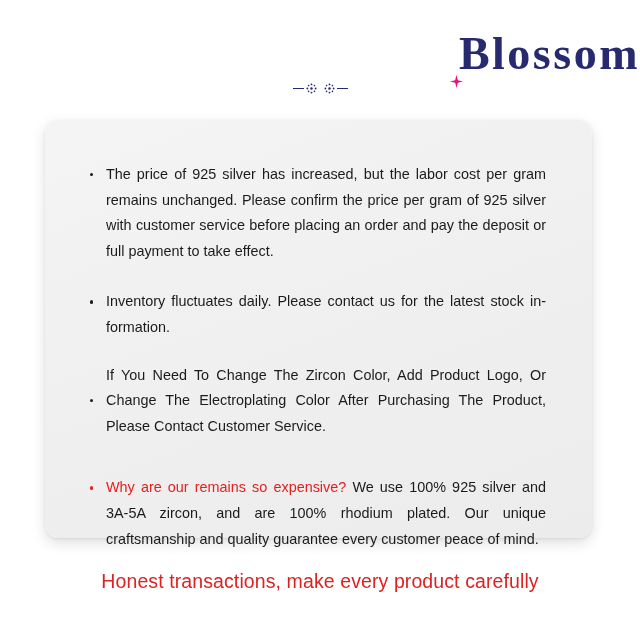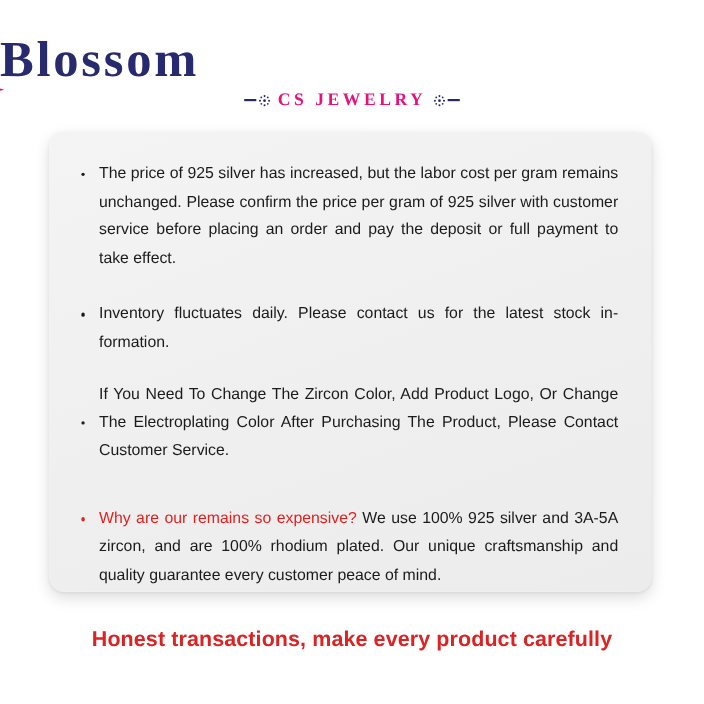--- a/index.html
+++ b/index.html
@@ -21,21 +21,21 @@
     background: #ffffff;
     box-sizing: border-box;
   }
 
   
   .brand {
     position: absolute;
     left: 0;
     top: 28px;
     width: 640px;
-    text-align: left;
+    text-align: right;
   }
 
   .brand-name {
     display: inline-block;
     position: relative;
     font-family: "Liberation Serif", "DejaVu Serif", serif;
     font-size: 46px;
     line-height: 52px;
     letter-spacing: 2.5px;
     font-weight: 700;
@@ -91,21 +91,21 @@
     height: 418px;
     background: #f0f0f0;
     background: linear-gradient(160deg, #f4f4f4 0%, #efefef 55%, #ececec 100%);
     border-radius: 13px;
     box-shadow: 0 5px 14px rgba(0,0,0,0.13), 0 1px 3px rgba(0,0,0,0.07);
     box-sizing: border-box;
     padding: 26px 30px 20px 28px;
   }
 
   .bullets {
-    margin: 0;
+    margin: 16px;
     padding: 0;
     list-style: none;
   }
 
   .bullet-item {
     position: relative;
     padding-left: 17px;
     color: #1b1b1b;
     font-size: 14.4px;
     line-height: 25.6px;
@@ -149,21 +149,20 @@
     position: absolute;
     left: 0;
     top: 568px;
     width: 640px;
     text-align: center;
     font-size: 19.5px;
     line-height: 26px;
     color: #dc2222;
     letter-spacing: 0.1px;
     white-space: nowrap;
-    font-weight: bold;
   }
 </style>
 </head>
 <body>
 
 <div class="page">
 
   <div class="brand">
     <div class="brand-name">
       <span class="brand-sparkle">
@@ -183,21 +182,20 @@
             <circle cx="12" cy="19.6" r="1.7"></circle>
             <circle cx="4.4" cy="12" r="1.7"></circle>
             <circle cx="19.6" cy="12" r="1.7"></circle>
             <circle cx="6.6" cy="6.6" r="1.5"></circle>
             <circle cx="17.4" cy="6.6" r="1.5"></circle>
             <circle cx="6.6" cy="17.4" r="1.5"></circle>
             <circle cx="17.4" cy="17.4" r="1.5"></circle>
           </g>
         </svg>
       </span>
-      <span class="brand-sub">CS JEWELRY</span>
       <span class="ornament">
         <svg viewBox="0 0 24 24" width="13" height="13" aria-hidden="true">
           <g fill="#272a6e">
             <circle cx="12" cy="12" r="2.3"></circle>
             <circle cx="12" cy="4.4" r="1.7"></circle>
             <circle cx="12" cy="19.6" r="1.7"></circle>
             <circle cx="4.4" cy="12" r="1.7"></circle>
             <circle cx="19.6" cy="12" r="1.7"></circle>
             <circle cx="6.6" cy="6.6" r="1.5"></circle>
             <circle cx="17.4" cy="6.6" r="1.5"></circle>

